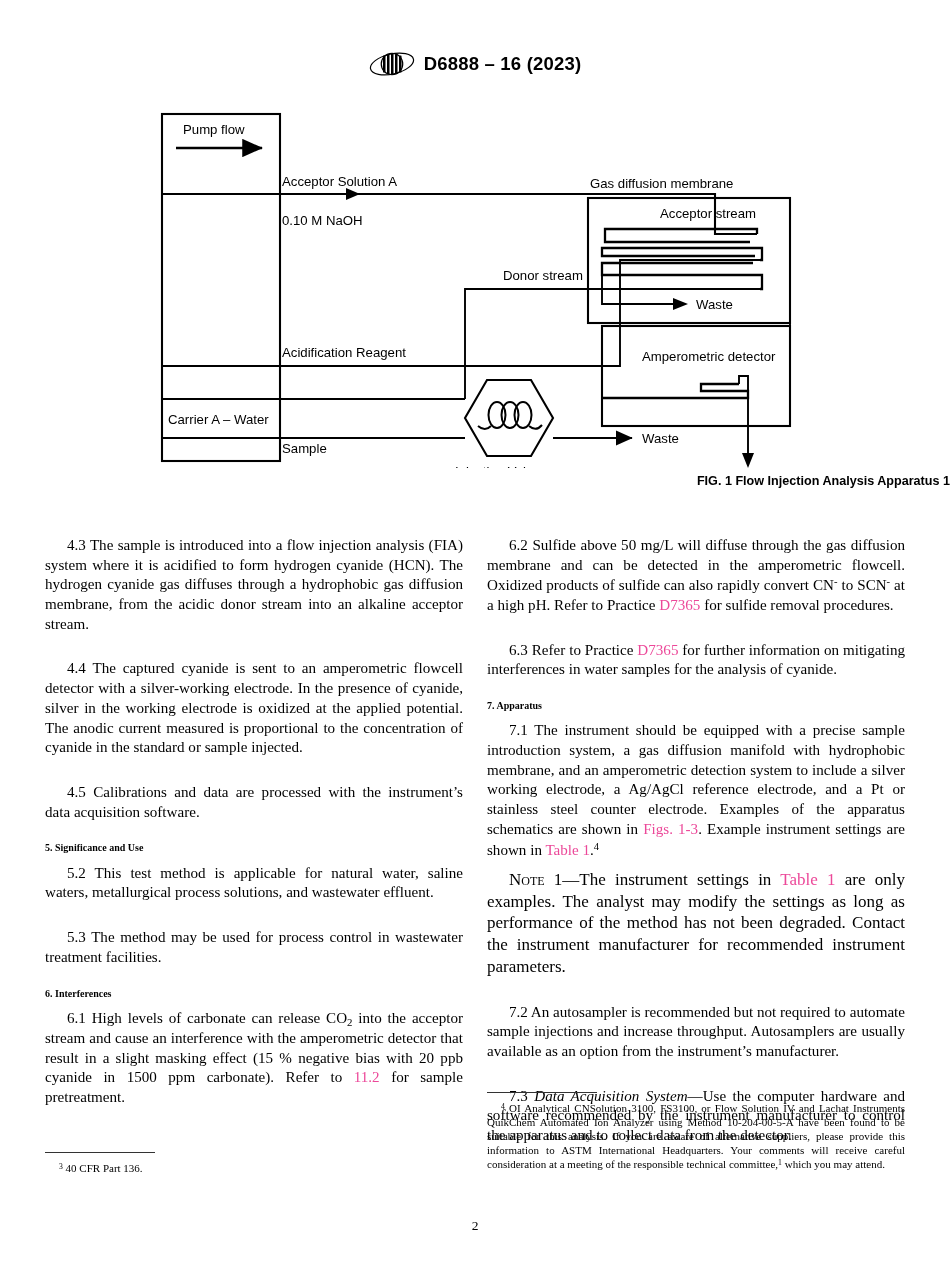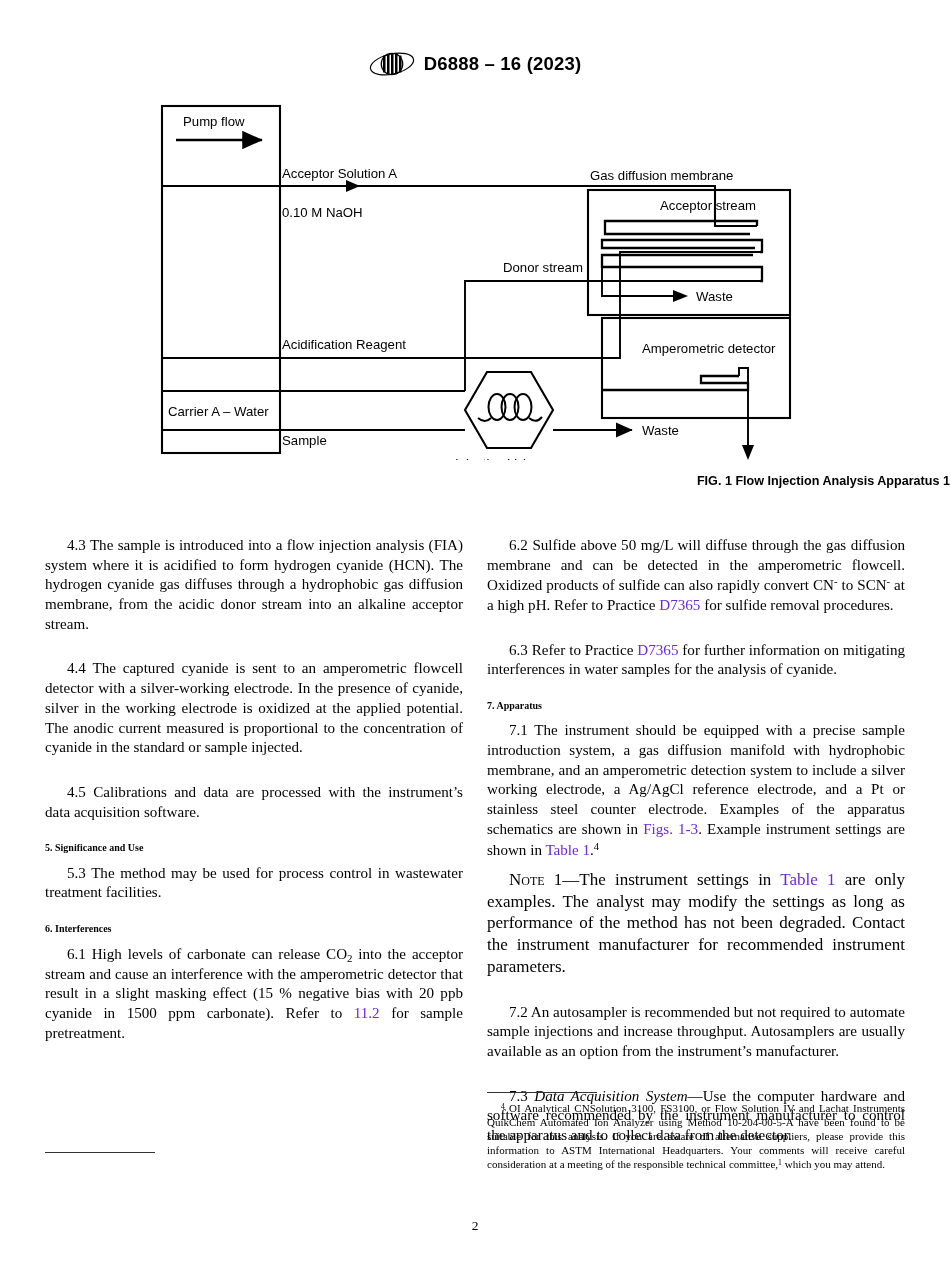--- a/index.html
+++ b/index.html
@@ -36,21 +36,21 @@
   .header-title {
     font-family: "Liberation Sans", sans-serif;
     font-weight: bold;
     font-size: 18.5px;
     letter-spacing: 0.2px;
   }
 
   
   .figure-wrap {
     position: absolute;
-    top: 100px;
+    top: 108px;
     left: 150px;
     width: 660px;
     height: 360px;
   }
   .figure-wrap svg { display: block; }
 
   .fig-caption {
     position: absolute;
     top: 474px;
     left: 0;
@@ -84,21 +84,21 @@
   h3.sec {
     font-size: 10px;
     font-weight: bold;
     margin: 19px 0 9.5px 0;
     text-indent: 0;
     text-align: left;
     font-family: "Liberation Serif", serif;
   }
   h3.sec:first-child { margin-top: 0; }
 
-  .ref { color: #6d28d9; }
+  .ref { color: #ec4899; }
   .ital { font-style: italic; }
   sub  { font-size: 0.72em; vertical-align: -0.25em; }
   sup  { font-size: 0.70em; vertical-align: 0.45em; }
 
   .note {
     font-size: 17px;
     line-height: 1.28;
     text-align: justify;
     text-indent: 22px;
     margin-top: 9px;
@@ -257,20 +257,21 @@
 
   <p><span>4.3  The sample is introduced into a flow injection analysis (FIA) system where it is acidified to form hydrogen cyanide (HCN). The hydrogen cyanide gas diffuses through a hydrophobic gas diffusion membrane, from the acidic donor stream into an alkaline acceptor stream.</span></p>
 
   <p><span>4.4  The captured cyanide is sent to an amperometric flowcell detector with a silver-working electrode. In the presence of cyanide, silver in the working electrode is oxidized at the applied potential. The anodic current measured is proportional to the concentration of cyanide in the standard or sample injected.</span></p>
 
   <p><span>4.5  Calibrations and data are processed with the instrument’s data acquisition software.</span></p>
 
   <h3 class="sec">5.  Significance and Use</h3>
 
 
+  <p><span>5.2  This test method is applicable for natural water, saline waters, metallurgical process solutions, and wastewater effluent.</span></p>
 
   <p><span>5.3  The method may be used for process control in wastewater treatment facilities.</span></p>
 
   <h3 class="sec">6.  Interferences</h3>
 
   <p><span>6.1  High levels of carbonate can release CO</span><sub>2</sub><span> into the acceptor stream and cause an interference with the amperometric detector that result in a slight masking effect (15 % negative bias with 20 ppb cyanide in 1500 ppm carbonate). Refer to </span><a class="ref" href="#" style="text-decoration:none">11.2</a><span> for sample pretreatment.</span></p>
 
 </div>
 
 <div class="col col-right">
@@ -286,20 +287,21 @@
   <p class="note"><span class="sc">Note</span><span> 1—The instrument settings in </span><a class="ref" href="#" style="text-decoration:none">Table 1</a><span> are only examples. The analyst may modify the settings as long as performance of the method has not been degraded. Contact the instrument manufacturer for recommended instrument parameters.</span></p>
 
   <p><span>7.2  An autosampler is recommended but not required to automate sample injections and increase throughput. Autosamplers are usually available as an option from the instrument’s manufacturer.</span></p>
 
   <p><span>7.3  </span><span class="ital">Data Acquisition System</span><span>—Use the computer hardware and software recommended by the instrument manufacturer to control the apparatus and to collect data from the detector.</span></p>
 
 </div>
 
 <div class="footnote-block fn-left">
   <div class="fn-rule"></div>
+  <p><sup>3</sup><span> 40 CFR Part 136.</span></p>
 </div>
 
 <div class="footnote-block fn-right">
   <div class="fn-rule"></div>
   <p><sup>4</sup><span> OI Analytical CNSolution 3100, FS3100, or Flow Solution IV and Lachat Instruments QuikChem Automated Ion Analyzer using Method 10-204-00-5-A have been found to be suitable for this analysis. If you are aware of alternative suppliers, please provide this information to ASTM International Headquarters. Your comments will receive careful consideration at a meeting of the responsible technical committee,</span><sup>1</sup><span> which you may attend.</span></p>
 </div>
 
 <div class="page-number">2</div>
 
 </body></html>

